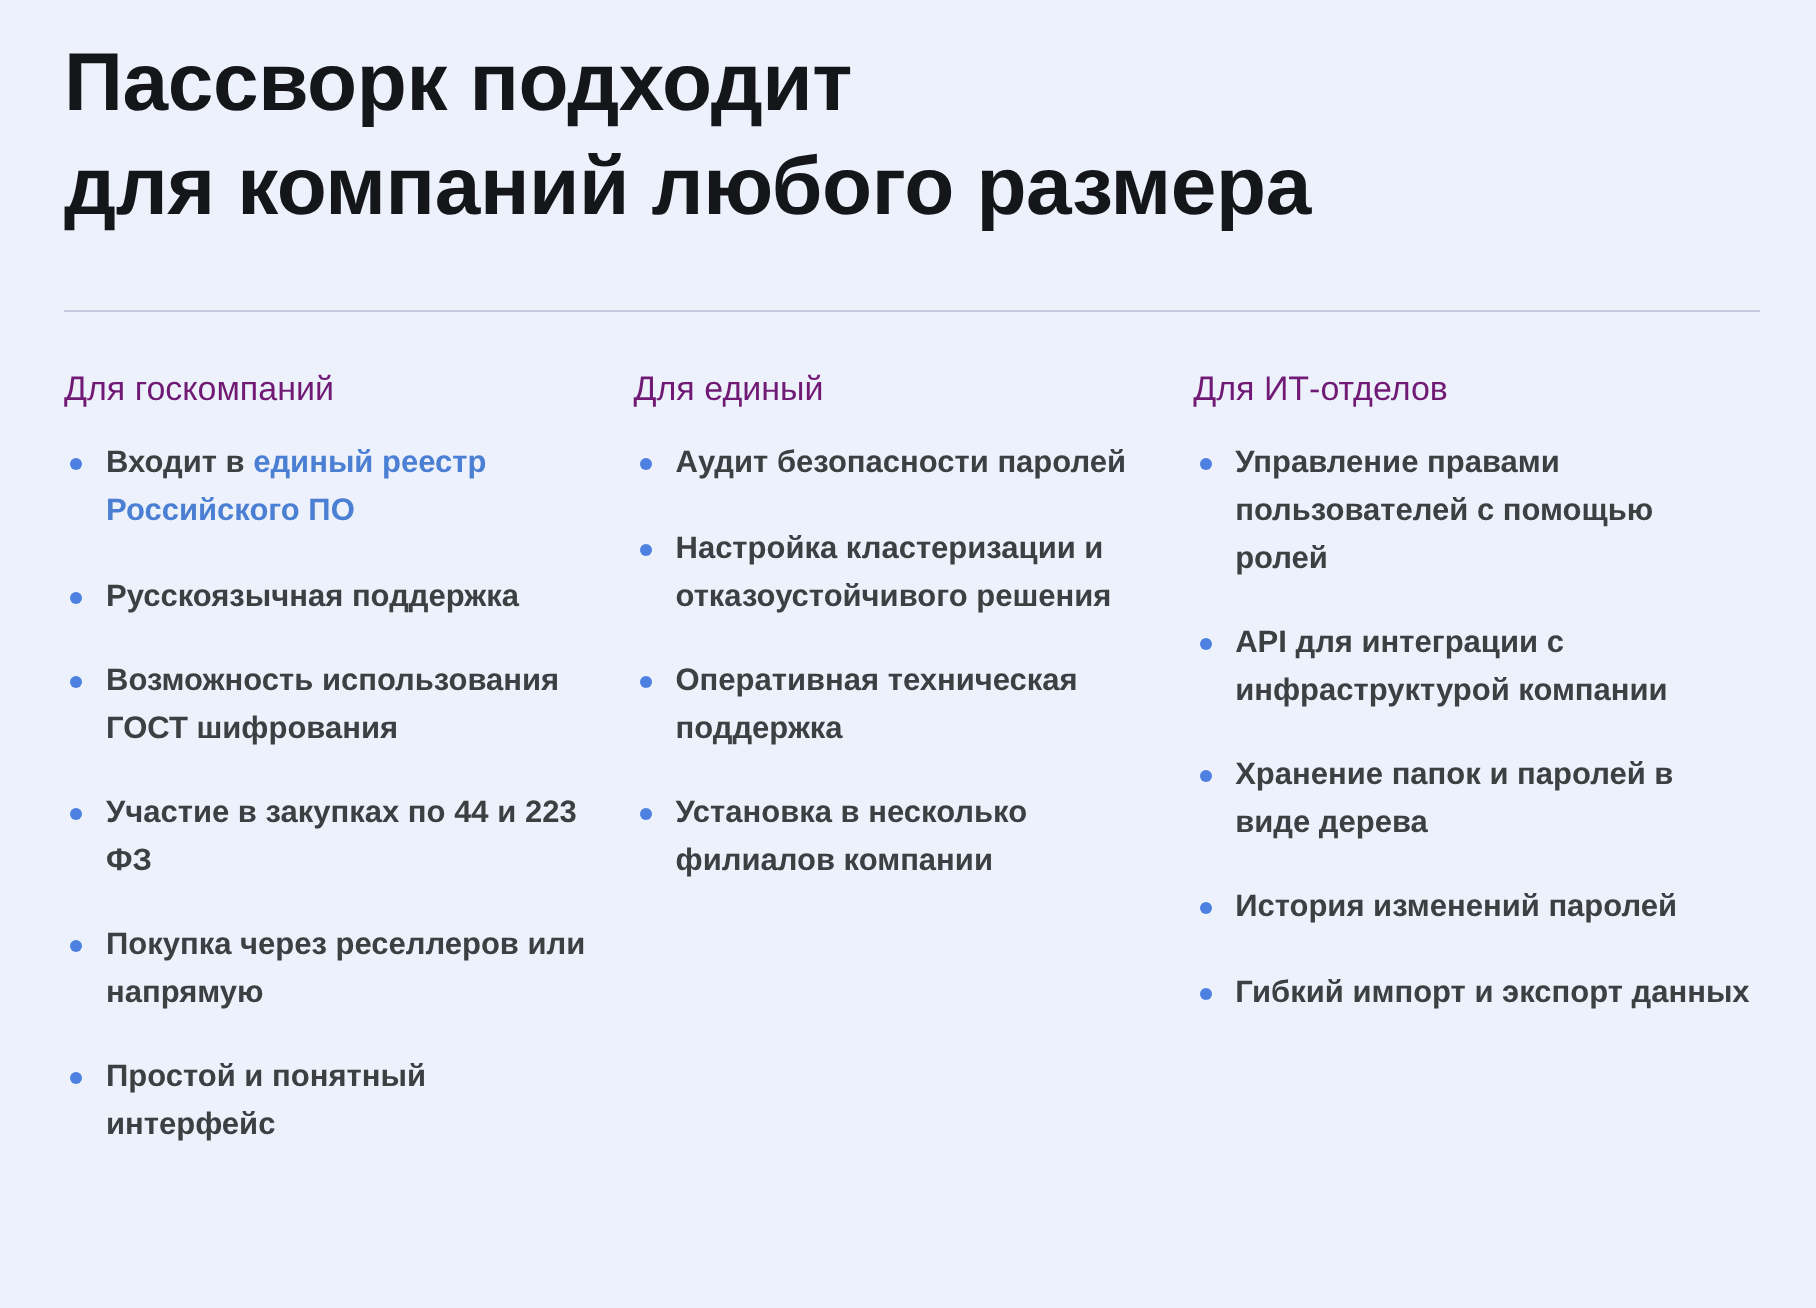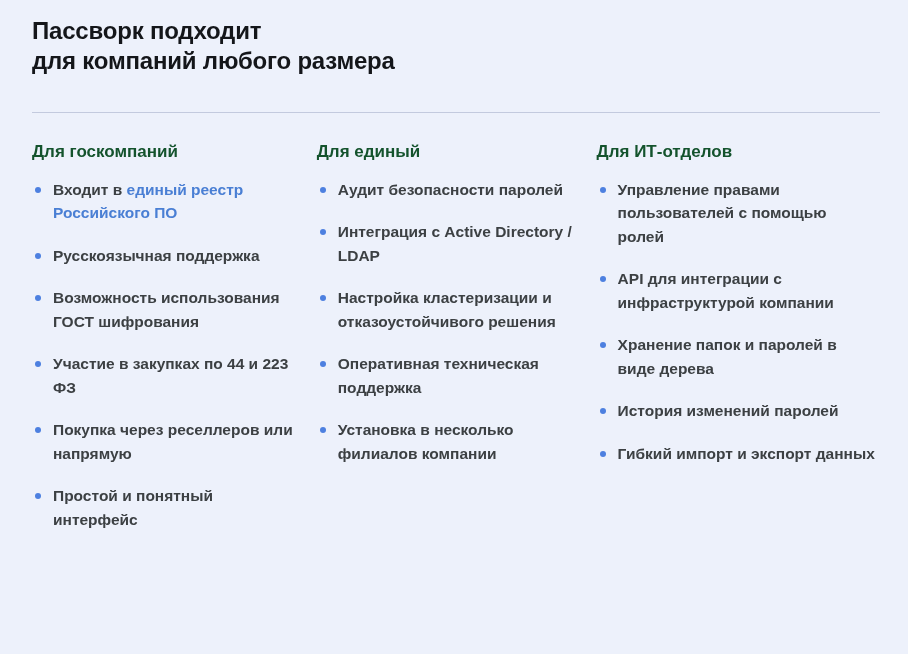--- a/index.html
+++ b/index.html
@@ -18,21 +18,21 @@
     position: relative;
     width: 908px;
     height: 654px;
     box-sizing: border-box;
     padding: 0 32px;
   }
 
   .page-title {
     margin: 0;
     padding-top: 16px;
-    font-size: 24px;
+    font-size: 41px;
     line-height: 1.26;
     font-weight: 700;
     letter-spacing: -0.2px;
     color: #14161a;
     white-space: pre-line;
   }
 
   .divider {
     margin-top: 36px;
     height: 1px;
@@ -49,23 +49,23 @@
   .column {
     box-sizing: border-box;
   }
   .column-0 { width: 290px; padding-right: 22px; }
   .column-1 { width: 285px; padding-right: 22px; }
   .column-2 { width: 285px; }
 
   .column-title {
     margin: 0 0 14px 0;
     font-size: 17px;
-    font-weight: 700;
+    font-weight: 400;
     line-height: 1.3;
-    color: #14532d;
+    color: #701a75;
   }
 
   .bullet-list {
     list-style: none;
     margin: 0;
     padding: 0;
   }
 
   .bullet-item {
     position: relative;
@@ -116,21 +116,20 @@
           <li class="bullet-item"><span class="bullet-dot"></span><span>Участие в закупках по 44 и 223 ФЗ</span></li>
           <li class="bullet-item"><span class="bullet-dot"></span><span>Покупка через реселлеров или напрямую</span></li>
           <li class="bullet-item"><span class="bullet-dot"></span><span>Простой и понятный интерфейс</span></li>
         </ul>
     </div>
 
     <div class="column column-1">
       <h2 class="column-title">Для единый</h2>
       <ul class="bullet-list">
           <li class="bullet-item"><span class="bullet-dot"></span><span>Аудит безопасности паролей</span></li>
-          <li class="bullet-item"><span class="bullet-dot"></span><span>Интеграция с Active Directory / LDAP</span></li>
           <li class="bullet-item"><span class="bullet-dot"></span><span>Настройка кластеризации и отказоустойчивого решения</span></li>
           <li class="bullet-item"><span class="bullet-dot"></span><span>Оперативная техническая поддержка</span></li>
           <li class="bullet-item"><span class="bullet-dot"></span><span>Установка в несколько филиалов компании</span></li>
         </ul>
     </div>
 
     <div class="column column-2">
       <h2 class="column-title">Для ИТ-отделов</h2>
       <ul class="bullet-list">
           <li class="bullet-item"><span class="bullet-dot"></span><span>Управление правами пользователей с помощью ролей</span></li>

